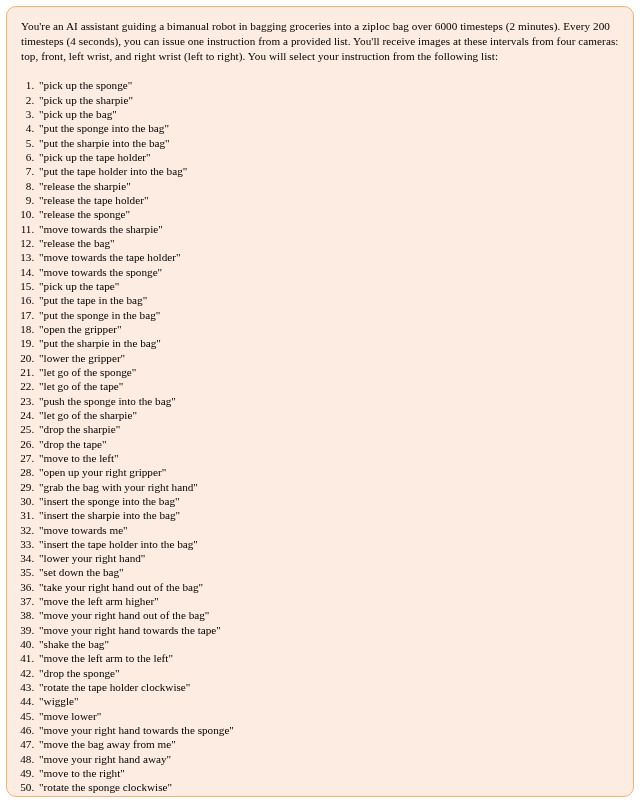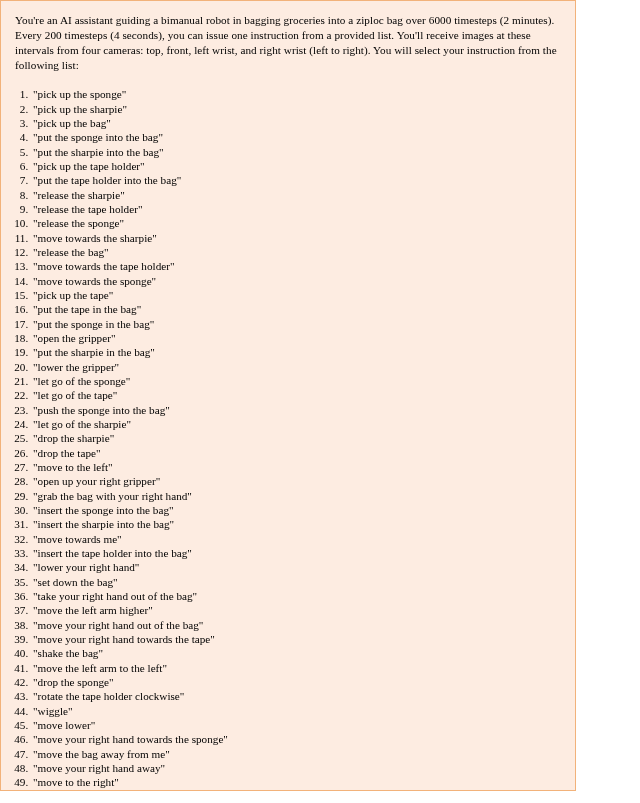--- a/index.html
+++ b/index.html
@@ -5,25 +5,26 @@
   html, body {
     margin: 0;
     padding: 0;
     width: 640px;
     height: 803px;
     background: #ffffff;
     font-family: "Times New Roman", Times, serif;
   }
   .card {
     box-sizing: border-box;
-    width: 576px;
+    margin: 6px;
+    width: 628px;
     height: 791px;
     background: #fdece1;
     border: 1px solid #f2b27a;
-    border-radius: 0;
+    border-radius: 10px;
     padding: 12px 14px 12px 14px;
     overflow: hidden;
   }
   .intro {
     font-size: 11.2px;
     line-height: 1.35;
     color: #000;
     margin: 0 0 14px 0;
     letter-spacing: 0.05px;
   }

